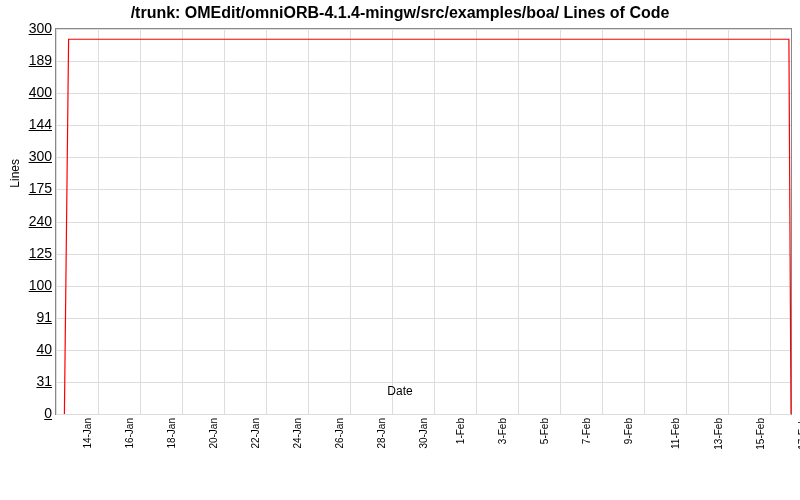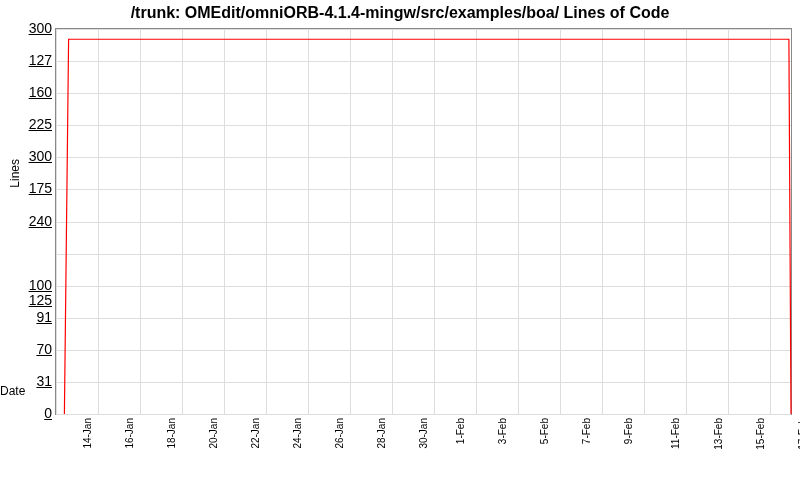--- a/index.html
+++ b/index.html
@@ -73,20 +73,21 @@
     transform: rotate(-90deg) translateX(50%);
     transform-origin: left top;
     font-size: 12px;
     color: #000;
   }
   .x-label {
     position: absolute;
     bottom: 6px;
     left: 0;
     right: 0;
+    text-align: center;
     font-size: 12px;
     color: #000;
   }
   svg.data-line {
     position: absolute;
     left: 0;
     top: 0;
     width: 100%;
     height: 100%;
     overflow: visible;
@@ -133,30 +134,30 @@
         <div class="gridline-v" style="left: 714px;"></div>
       </div>
     <svg class="data-line" viewBox="0 0 735 385" preserveAspectRatio="none">
       <polyline id="series-0" fill="none" stroke="#ff0000" stroke-width="1.2" points="8.4,385 12.600000000000001,10.266666666666652 732.9,10.266666666666652 735,385"></polyline>
     </svg>
   </div>
 
   <div id="y-ticks">
       <div class="y-tick" style="top: 413px;">0</div>
       <div class="y-tick" style="top: 380.917px;">31</div>
-      <div class="y-tick" style="top: 348.833px;">70</div>
+      <div class="y-tick" style="top: 348.833px;">40</div>
       <div class="y-tick" style="top: 316.75px;">91</div>
       <div class="y-tick" style="top: 284.667px;">100</div>
-      <div class="y-tick" style="top: 252.583px; margin-top: 47px;">125</div>
+      <div class="y-tick" style="top: 252.583px;">125</div>
       <div class="y-tick" style="top: 220.5px;">240</div>
       <div class="y-tick" style="top: 188.417px;">175</div>
       <div class="y-tick" style="top: 156.333px;">300</div>
-      <div class="y-tick" style="top: 124.25px;">225</div>
-      <div class="y-tick" style="top: 92.1667px;">160</div>
-      <div class="y-tick" style="top: 60.0833px;">127</div>
+      <div class="y-tick" style="top: 124.25px;">144</div>
+      <div class="y-tick" style="top: 92.1667px;">400</div>
+      <div class="y-tick" style="top: 60.0833px;">189</div>
       <div class="y-tick" style="top: 28px;">300</div>
     </div>
   <div id="x-ticks">
       <div class="x-tick" style="left: 51px; top: 418px;">14-Jan</div>
       <div class="x-tick" style="left: 93px; top: 418px;">16-Jan</div>
       <div class="x-tick" style="left: 135px; top: 418px;">18-Jan</div>
       <div class="x-tick" style="left: 177px; top: 418px;">20-Jan</div>
       <div class="x-tick" style="left: 219px; top: 418px;">22-Jan</div>
       <div class="x-tick" style="left: 261px; top: 418px;">24-Jan</div>
       <div class="x-tick" style="left: 303px; top: 418px;">26-Jan</div>

